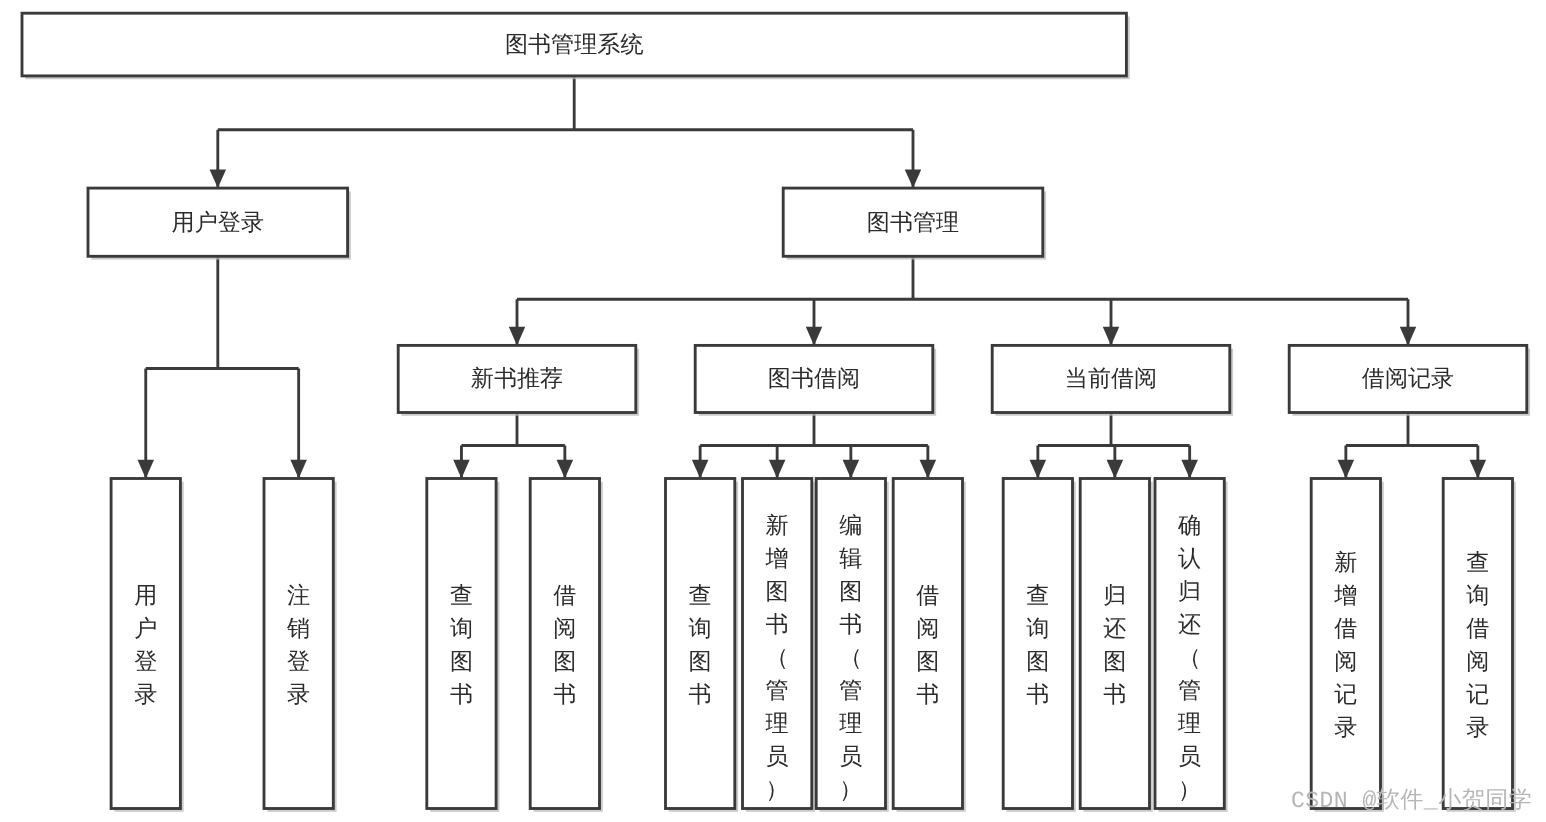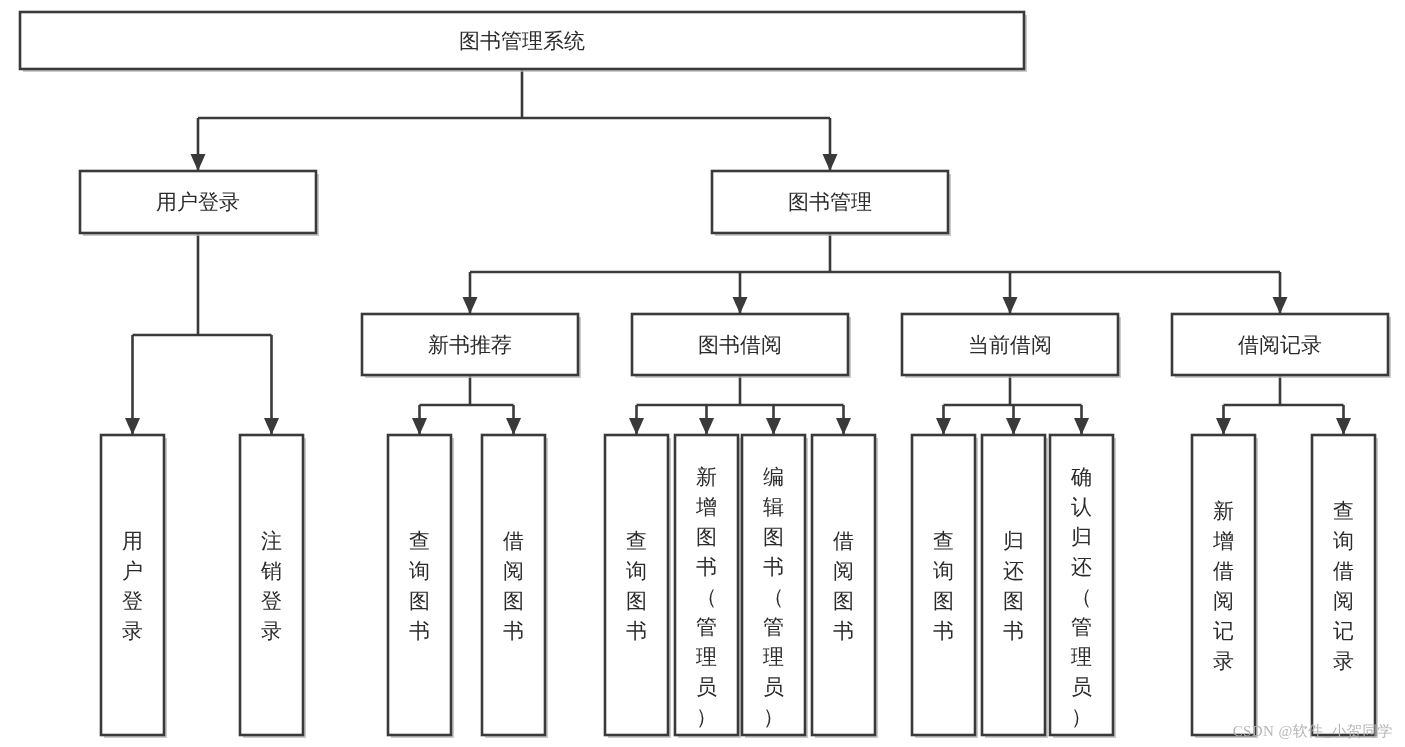--- a/index.html
+++ b/index.html
@@ -58,22 +58,22 @@
   .node-label-v {
     font-family: "DejaVu Sans", "Liberation Sans", sans-serif;
     font-size: 21px;
     fill: #2b2b2b;
     text-anchor: middle;
   }
   .watermark {
     position: absolute;
     right: 12px;
     bottom: 6px;
-    font-family: Liberation Serif, serif;
-    font-size: 15px;
+    font-family: Liberation Mono, monospace;
+    font-size: 21px;
     color: #b5b5b5;
     white-space: nowrap;
     letter-spacing: 0.4px;
     pointer-events: none;
   }
 </style>
 </head>
 <body>
 
 <div id="diagram-root">

